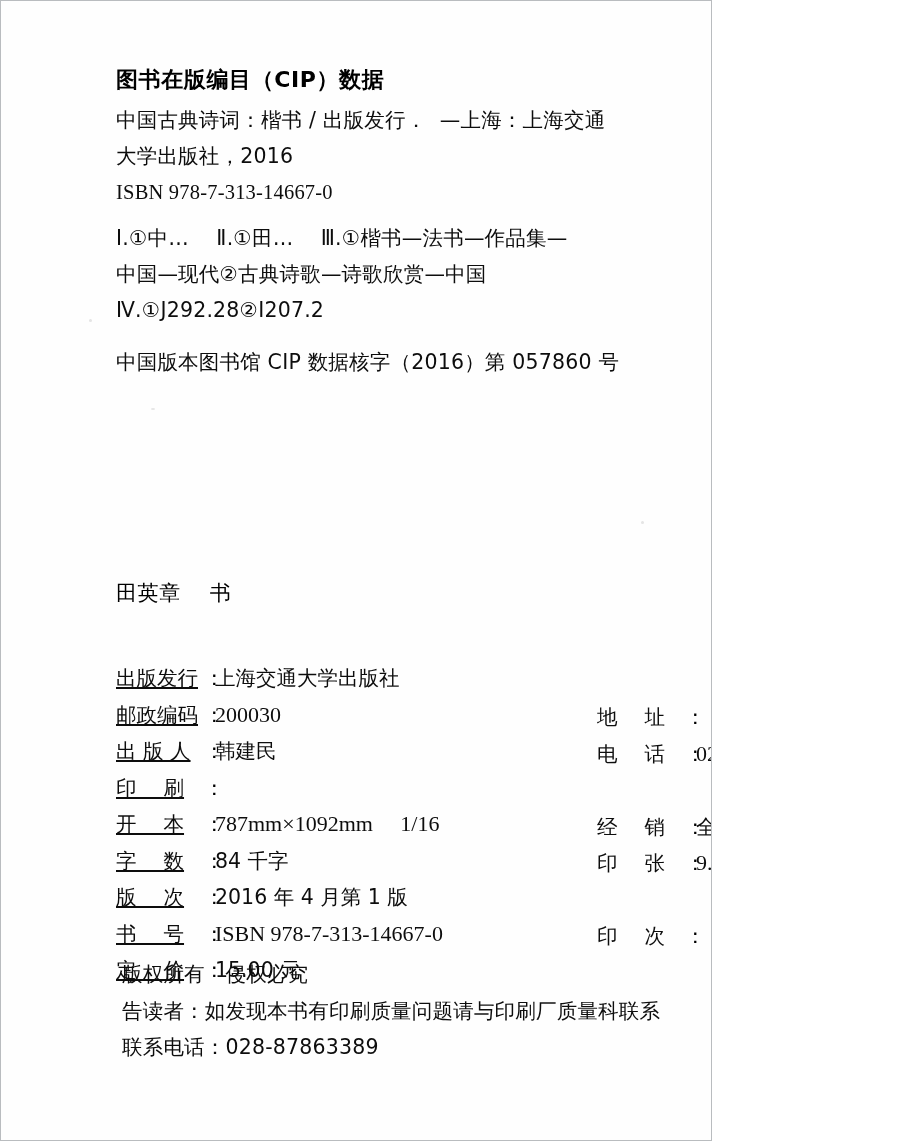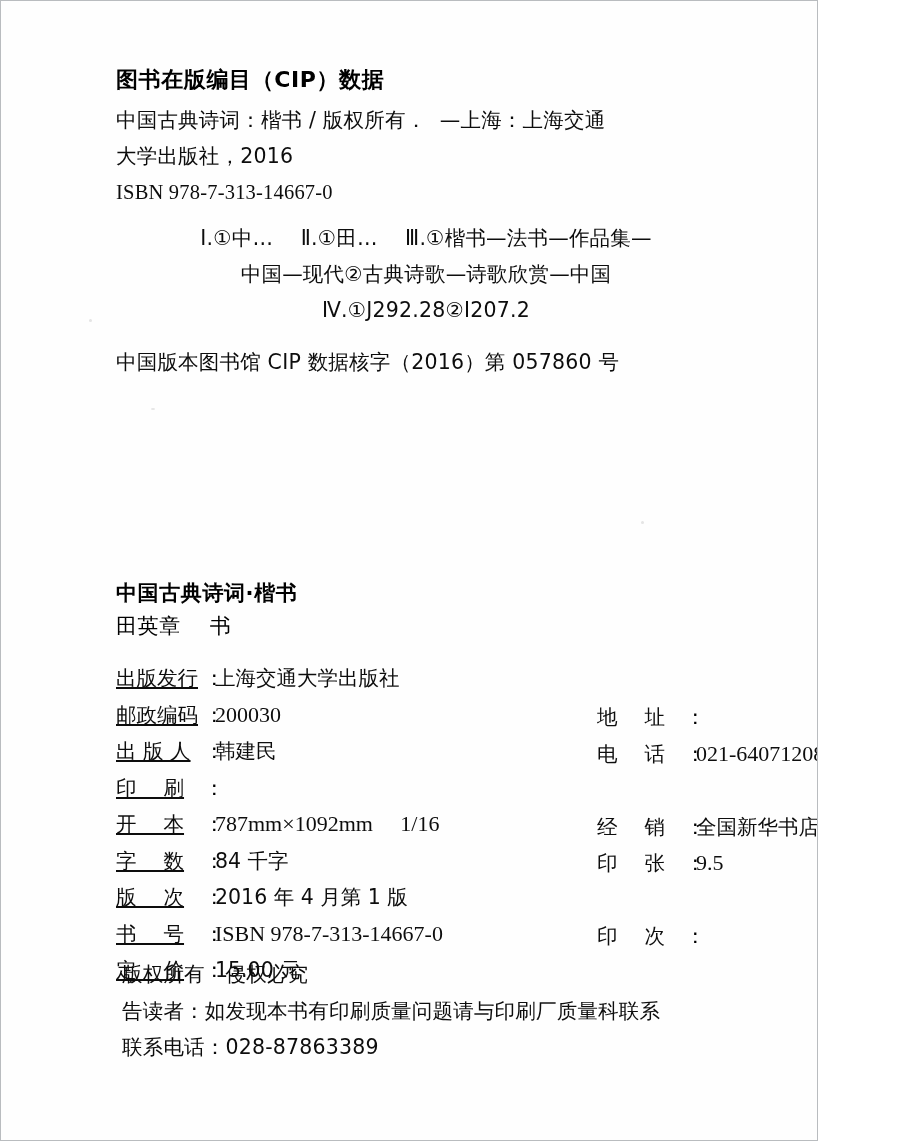--- a/index.html
+++ b/index.html
@@ -11,21 +11,21 @@
 
   body {
     font-family:"DejaVu Sans","Liberation Sans",sans-serif;
     color:#000;
     -webkit-font-smoothing:antialiased;
   }
 
   
   #page {
     position:relative;
-    width:818px; height:1141px;
+    width:712px; height:1141px;
     background:#0369a1;
     border:1px solid #b9bcbf;
     overflow:hidden;
   }
 
   .sheet {
     position:absolute;
     left:0; top:0;
     width:898px; height:1139px;
     background:#fefefe;
@@ -53,21 +53,21 @@
     font-weight:700;
     font-size:22px;
     line-height:34px;
     letter-spacing:0.6px;
     margin-bottom:5px;
   }
 
   #cip-block .line { font-size:20.5px; line-height:36px; }
 
   
-  #class-block { left:115px; top:219px; width:620px;text-align:center; }
+  #class-block { left:115px; top:219px; width:620px; }
   #class-block .line { line-height:36px; }
 
   
   #cipnum-block { left:115px; top:343px; width:620px; }
 
   
   #title-block { left:115px; top:576px; width:500px; }
 
   #book-title {
     font-weight:700;
@@ -150,37 +150,36 @@
 
 <div id="page">
   <div class="sheet">
 
     <div class="speck" style="left:88px;  top:318px; width:3px; height:3px;"></div>
     <div class="speck" style="left:150px; top:407px; width:4px; height:2px;"></div>
     <div class="speck" style="left:640px; top:520px; width:3px; height:3px;"></div>
 
     <div class="blk" id="cip-block">
       <div id="cip-heading">图书在版编目（CIP）数据</div>
-      <div class="line">中国古典诗词：楷书 / 版权所有．  —上海：上海交通</div>
+      <div class="line">中国古典诗词：楷书 / 出版发行．  —上海：上海交通</div>
       <div class="line">大学出版社，2016</div>
       <div class="line serifnum">ISBN 978-7-313-14667-0</div>
     </div>
 
     <div class="blk" id="class-block">
       <div class="line">Ⅰ.①中…　 Ⅱ.①田…　 Ⅲ.①楷书—法书—作品集—</div>
       <div class="line">中国—现代②古典诗歌—诗歌欣赏—中国</div>
       <div class="line">Ⅳ.①J292.28②I207.2</div>
     </div>
 
     <div class="blk" id="cipnum-block">
       <div class="line">中国版本图书馆 CIP 数据核字（2016）第 057860 号</div>
     </div>
 
     <div class="blk" id="title-block">
-      <div id="book-title">中国古典诗词·楷书</div>
       <div id="book-author">田英章　 书</div>
     </div>
 
     <div class="blk" id="imprint-left">
         <div class="imp-row">
           <span class="imp-label">出版发行</span>
           <span class="imp-colon">：</span>
           <span class="imp-value">上海交通大学出版社</span>
         </div>
         <div class="imp-row">

